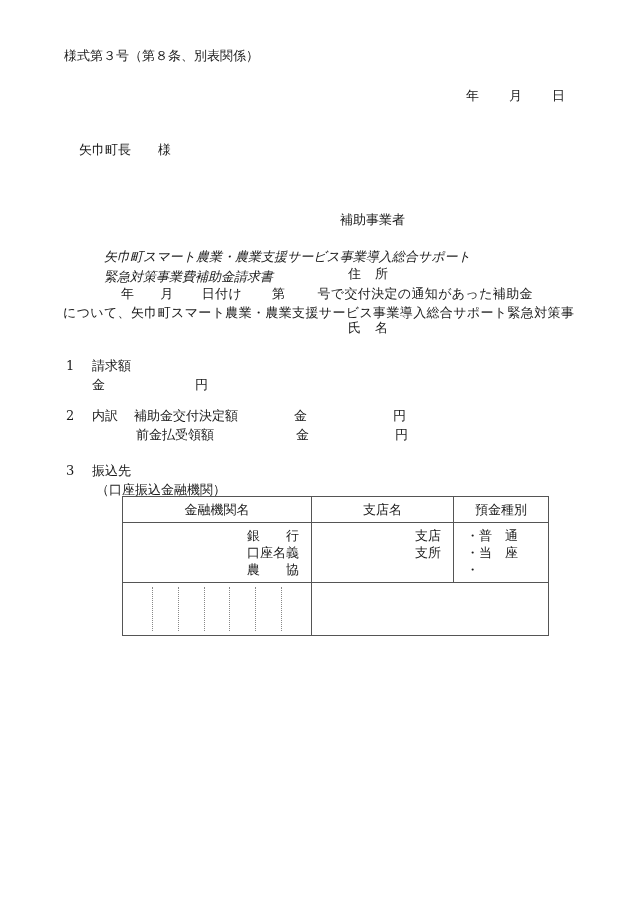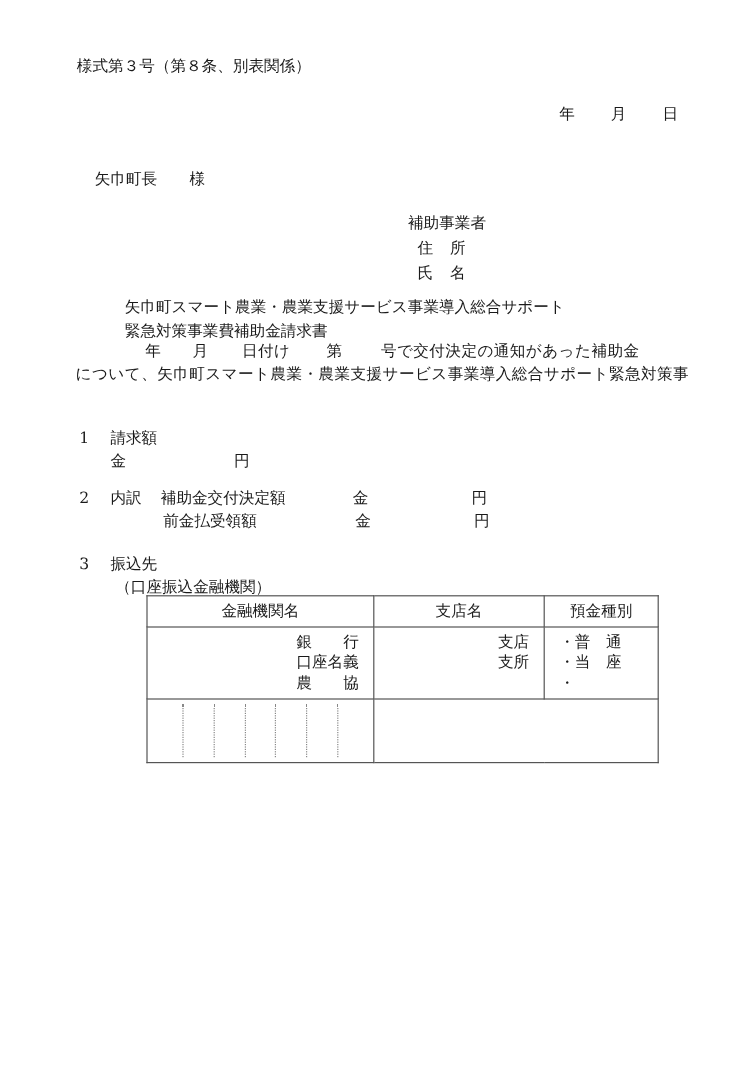--- a/index.html
+++ b/index.html
@@ -18,24 +18,24 @@
       line-height: 18px;
     }
     .abs { position: absolute; white-space: nowrap; }
     .form-no { left: 64px; top: 47px; }
     .date { left: 466px; top: 87px; }
     .date span { display: inline-block; }
     .date .gap { width: 30px; }
     .addressee { left: 79px; top: 141px; }
     .addressee .sama { margin-left: 27px; }
     .applicant { left: 340px; top: 176px; }
-    .applicant div { height: 21px; line-height: 21px; }
+    .applicant div { height: 21px; line-height: 21px; margin-top: 33px; }
     .applicant .indent { padding-left: 8px; }
     .applicant .indent span.sp { display: inline-block; width: 14px; }
-    .title { left: 104px; top: 247px; }
+    .title { left: 104px; top: 247px; font-style: italic; }
     .title div { height: 20px; line-height: 20px; }
     .body-para { left: 63px; top: 284px; width: 525px; white-space: normal; }
     .body-para div { height: 19px; line-height: 19px; white-space: nowrap; letter-spacing: 0.35px; }
     .body-para .l1 span { display: inline-block; }
     .sec1 { left: 66px; top: 356px; }
     .sec1 div { height: 19px; line-height: 19px; }
     .sec2 { left: 66px; top: 406px; }
     .sec2 div { height: 19px; line-height: 19px; }
     .sec3 { left: 66px; top: 461px; }
     .sec3 div { height: 19px; line-height: 19px; }

